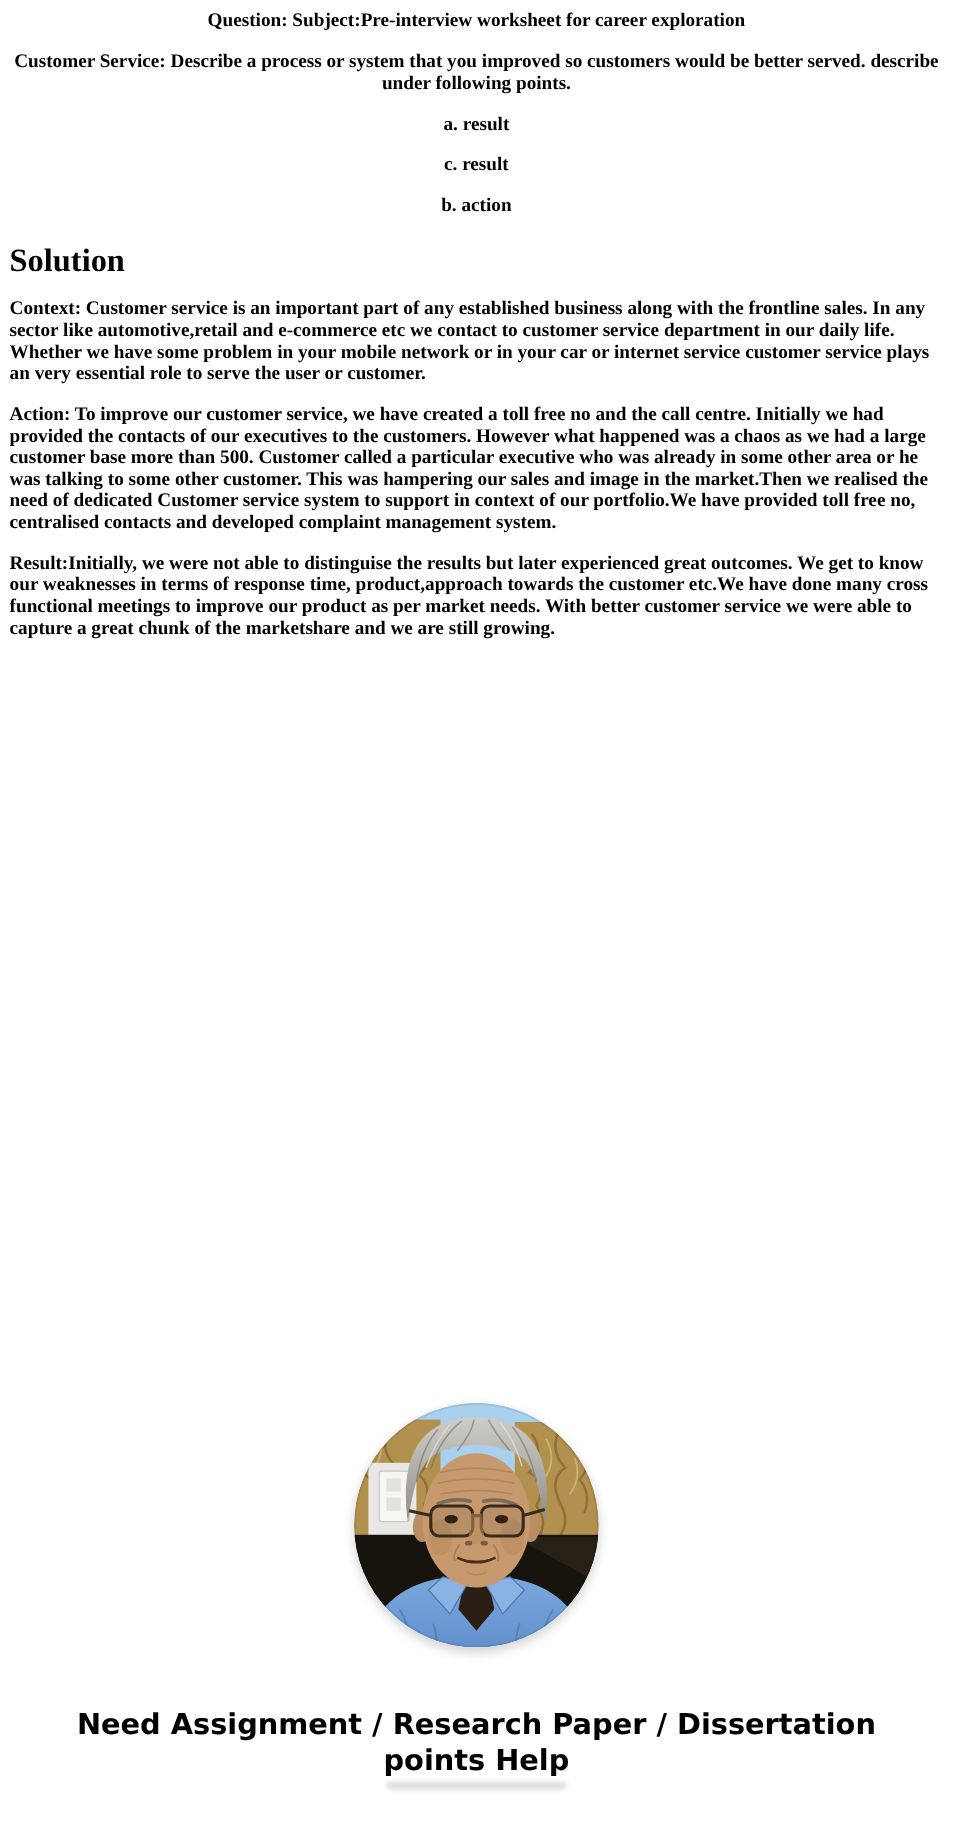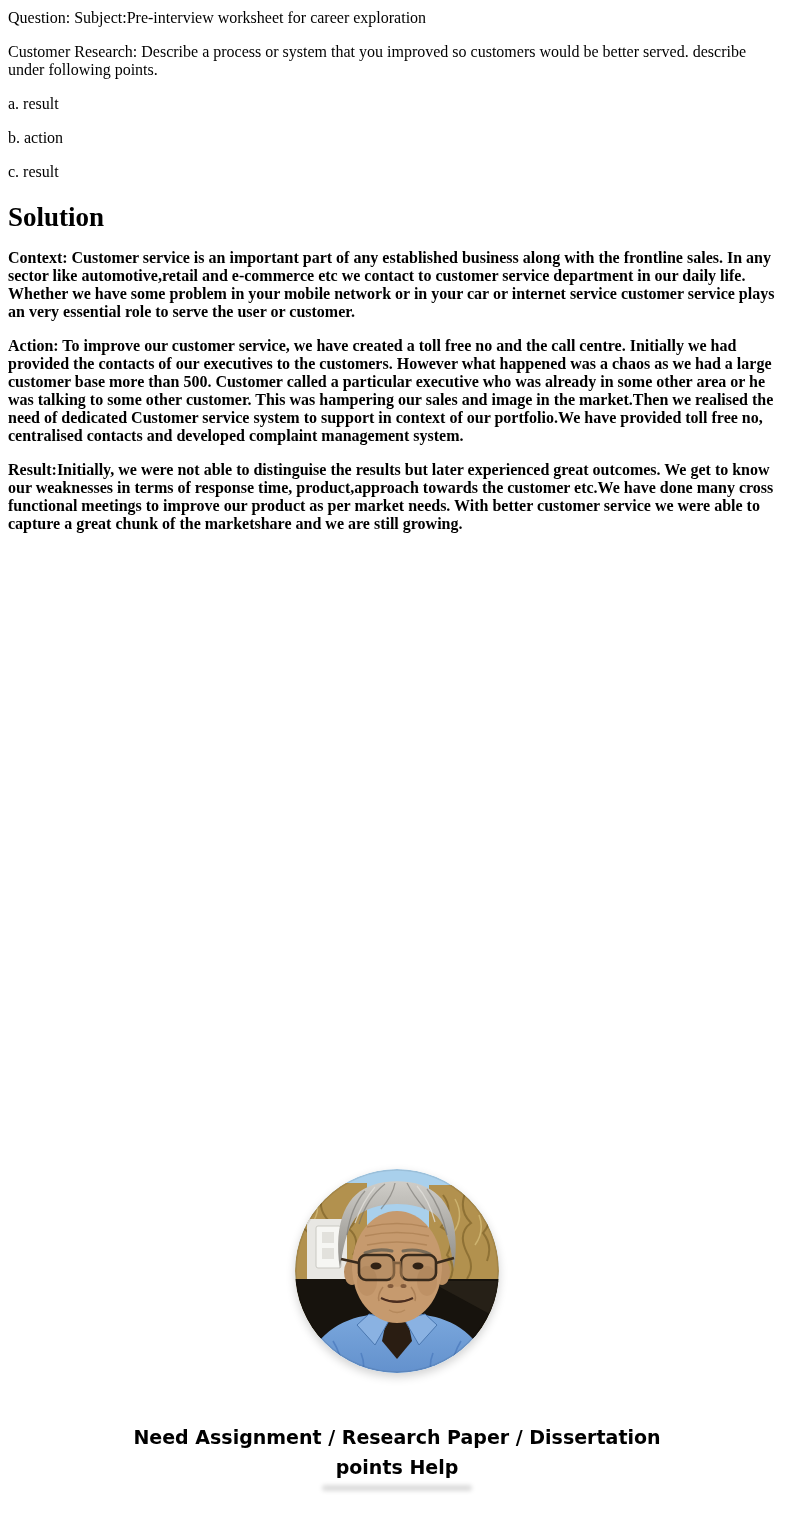--- a/index.html
+++ b/index.html
@@ -12,62 +12,62 @@
     font-family: "Liberation Serif", serif;
     overflow-x: hidden;
   }
   .doc {
     padding: 9px 8px 0 8px;
     font-size: 16px;
     line-height: normal;
   }
   .doc p { margin: 16px 0; font-weight: bold; }
   .doc p:first-child { margin-top: 0; }
-  .doc p.bold { font-weight: normal; }
+  .doc p.bold { font-weight: bold; text-align: center; }
   h2.solution {
     font-size: 27px;
     font-weight: bold;
     margin: 21px 0 16px 0;
   }
   .spacer { height: 620px; }
   .avatar-wrap {
     width: 204px;
     height: 204px;
     margin: 0 auto;
     border-radius: 50%;
     box-shadow: 0 4px 10px rgba(0,0,0,0.18);
   }
   .avatar-wrap svg { display: block; border-radius: 50%; }
   .footer {
     margin-top: 49px;
     text-align: center;
     font-family: "DejaVu Sans", sans-serif;
     font-weight: bold;
-    font-size: 19px;
+    font-size: 24px;
     line-height: 30px;
     color: #000000;
   }
   .smudge {
     width: 150px;
     height: 6px;
     margin: 3px auto 0 auto;
     background: rgba(0,0,0,0.14);
     border-radius: 3px;
     filter: blur(2px);
   }
 </style>
 </head>
 <body>
 
 <div class="doc">
   <p class="bold">Question: Subject:Pre-interview worksheet for career exploration</p>
-  <p class="bold">Customer Research: Describe a process or system that you improved so customers would be better served. describe under following points.</p>
+  <p class="bold">Customer Service: Describe a process or system that you improved so customers would be better served. describe under following points.</p>
   <p class="bold">a. result</p>
+  <p class="bold">c. result</p>
   <p class="bold">b. action</p>
-  <p class="bold">c. result</p>
   <h2 class="solution">Solution</h2>
   <p>Context: Customer service is an important part of any established business along with the frontline sales. In any sector like automotive,retail and e-commerce etc we contact to customer service department in our daily life. Whether we have some problem in your mobile network or in your car or internet service customer service plays an very essential role to serve the user or customer.</p>
   <p>Action: To improve our customer service, we have created a toll free no and the call centre. Initially we had provided the contacts of our executives to the customers. However what happened was a chaos as we had a large customer base more than 500. Customer called a particular executive who was already in some other area or he was talking to some other customer. This was hampering our sales and image in the market.Then we realised the need of dedicated Customer service system to support in context of our portfolio.We have provided toll free no, centralised contacts and developed complaint management system.</p>
   <p>Result:Initially, we were not able to distinguise the results but later experienced great outcomes. We get to know our weaknesses in terms of response time, product,approach towards the customer etc.We have done many cross functional meetings to improve our product as per market needs. With better customer service we were able to capture a great chunk of the marketshare and we are still growing.</p>
 </div>
 
 <div class="spacer"></div>
 
 <div class="avatar-wrap">
   <svg width="204" height="204" viewBox="0 0 204 204" xmlns="http://www.w3.org/2000/svg" role="img">

